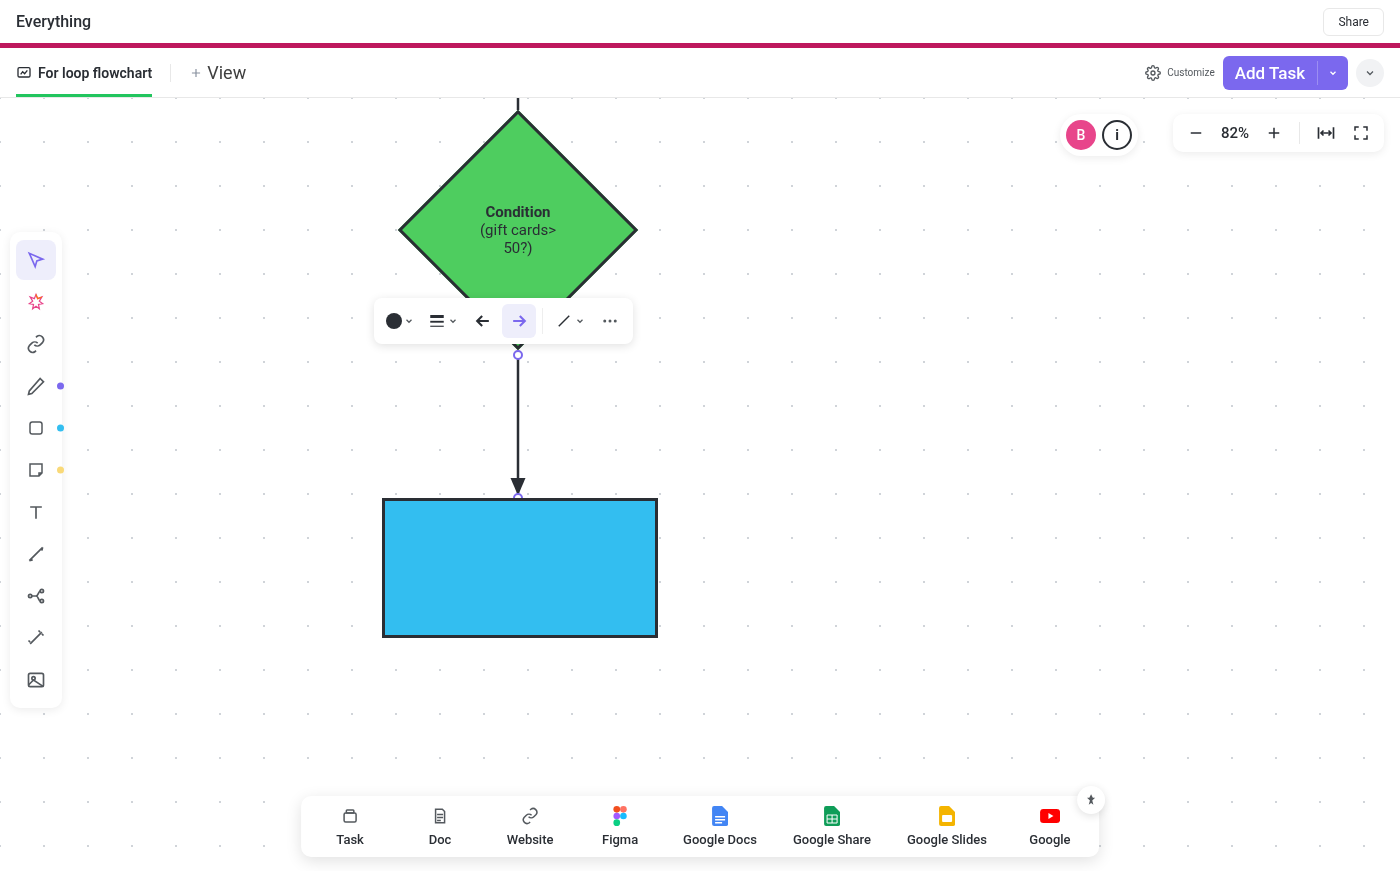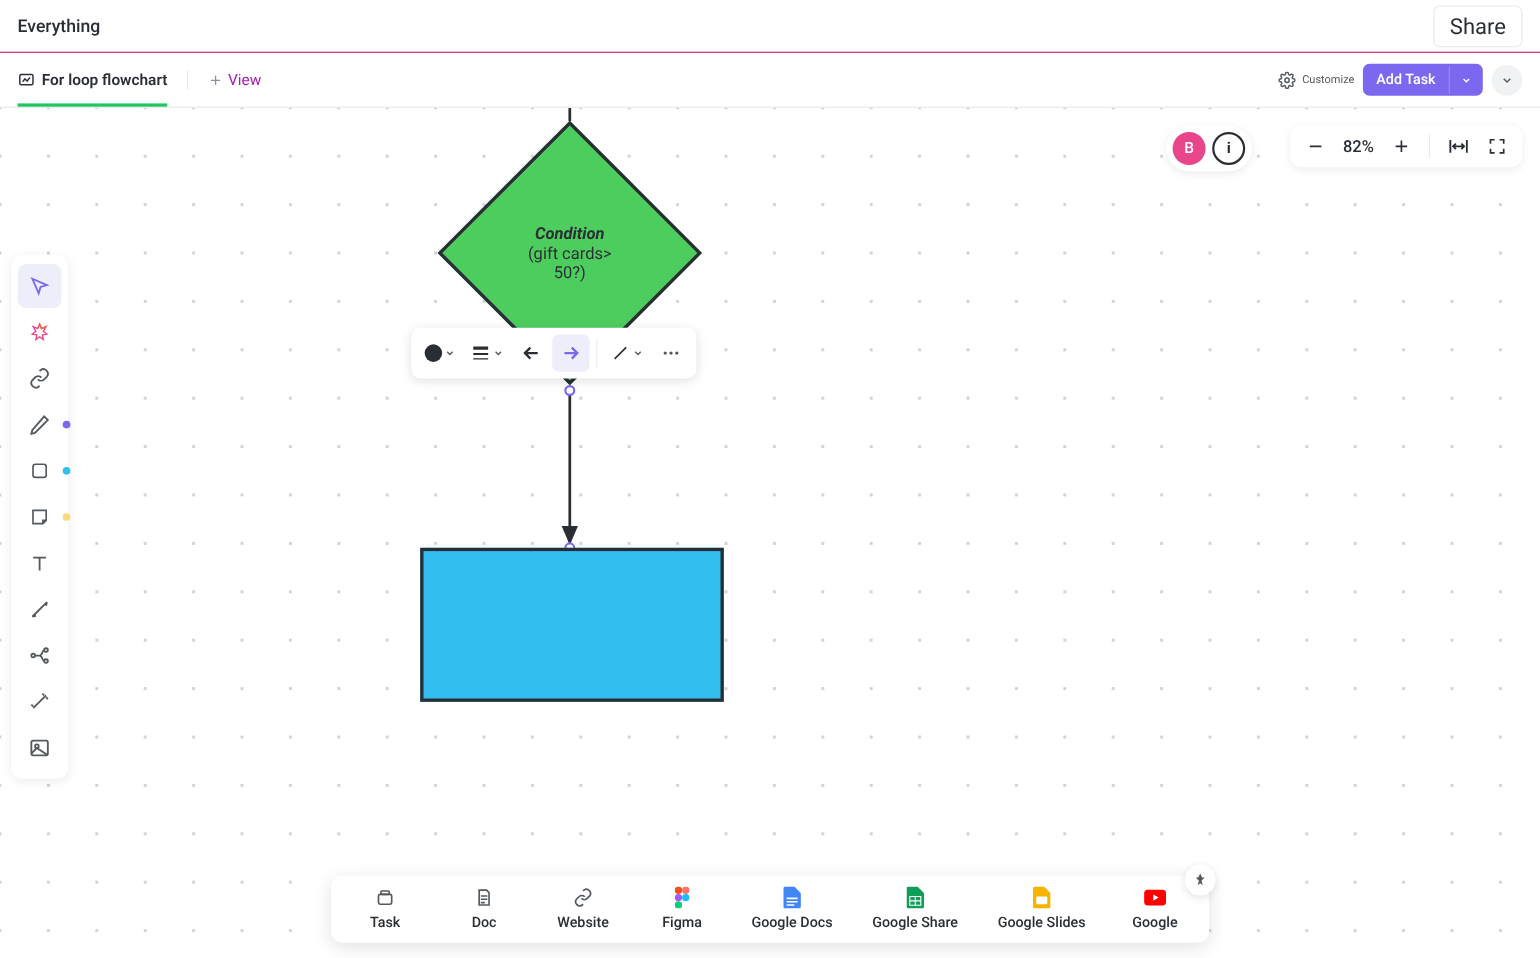--- a/index.html
+++ b/index.html
@@ -1,32 +1,32 @@
 <!DOCTYPE html>
 <html><head>
 <meta charset="utf-8">
 <style>
 * { margin:0; padding:0; box-sizing:border-box; font-family:-apple-system,BlinkMacSystemFont,"Segoe UI",Roboto,sans-serif; }
 body { width:1400px; height:871px; background:#fff; overflow:hidden; position:relative; }
 
 
-.header { height:48px; border-bottom:1px solid #be185d; display:flex; align-items:center; justify-content:space-between; padding:0 16px; }
+.header { height:48px; border-bottom:5px solid #be185d; display:flex; align-items:center; justify-content:space-between; padding:0 16px; }
 .header-title { font-size:16px; font-weight:500; color:#2a2e34; }
-.share-btn { border:1px solid #e8e8e8; background:#fff; padding:6px 14px; border-radius:6px; font-size:20px; color:#2a2e34; cursor:pointer; }
+.share-btn { border:1px solid #e8e8e8; background:#fff; padding:6px 14px; border-radius:6px; font-size:12px; color:#2a2e34; cursor:pointer; }
 
 
 .tabbar { height:50px; border-bottom:1px solid #e8e8e8; display:flex; align-items:center; justify-content:space-between; padding:0 16px; }
 .tabs-left { display:flex; align-items:center; gap:18px; height:100%; }
 .tab-active { display:flex; align-items:center; gap:6px; height:100%; border-bottom:3px solid #22c55e; font-weight:600; font-size:14px; color:#2a2e34; padding-top:3px; }
-.tab-view { display:flex; align-items:center; gap:4px; color:#a21caf; font-size:14px; cursor:pointer; }
+.tab-view { display:flex; align-items:center; gap:4px; color:#404040; font-size:18px; cursor:pointer; }
 .tab-divider { width:1px; height:18px; background:#e8e8e8; }
 .tabs-right { display:flex; align-items:center; gap:8px; }
 .customize { display:flex; align-items:center; gap:6px; color:#54595e; font-size:10px; cursor:pointer; }
 .addtask { display:flex; align-items:center; background:#7b68ee; border-radius:6px; overflow:hidden; }
-.addtask-main { color:#fff; font-size:13px; font-weight:500; padding:7px 12px; cursor:pointer; }
+.addtask-main { color:#fff; font-size:17px; font-weight:500; padding:7px 12px; cursor:pointer; }
 .addtask-chev { color:#fff; padding:7px 10px; border-left:1px solid rgba(255,255,255,.25); cursor:pointer; display:flex; align-items:center; }
 .round-more { width:28px; height:28px; border-radius:50%; background:#f1f2f4; display:flex; align-items:center; justify-content:center; cursor:pointer; }
 
 
 .canvas { position:absolute; top:98px; left:0; right:0; bottom:0; background-image:radial-gradient(circle,#d0d4d9 1.5px,transparent 1.5px); background-size:44px 44px; background-position:22px 22px; overflow:hidden; }
 
 
 .ctrl-users { position:absolute; top:16px; right:262px; display:flex; align-items:center; background:#fff; border-radius:30px; padding:6px; box-shadow:0 2px 8px rgba(0,0,0,.08); gap:6px; }
 .avatar { width:30px; height:30px; border-radius:50%; background:#e8458b; color:#fff; display:flex; align-items:center; justify-content:center; font-size:14px; font-weight:500; }
 .info-circ { width:30px; height:30px; border-radius:50%; border:2px solid #2a2e34; display:flex; align-items:center; justify-content:center; font-size:14px; font-weight:700; color:#2a2e34; }
@@ -38,21 +38,21 @@
 
 .left-toolbar { position:absolute; top:134px; left:10px; width:52px; background:#fff; border-radius:10px; box-shadow:0 2px 10px rgba(0,0,0,.08); display:flex; flex-direction:column; align-items:center; padding:8px 0; gap:2px; }
 .tool { width:40px; height:40px; display:flex; align-items:center; justify-content:center; border-radius:8px; cursor:pointer; position:relative; }
 .tool.active { background:#eeeefb; }
 .tool-dot { position:absolute; right:-8px; top:50%; transform:translateY(-50%); width:7px; height:7px; border-radius:50%; }
 
 
 .diamond-wrap { position:absolute; top:12px; left:398px; width:240px; height:240px; }
 .diamond { position:absolute; top:50%; left:50%; width:170px; height:170px; transform:translate(-50%,-50%) rotate(45deg); background:#4ecd5f; border:3px solid #2a2e34; }
 .diamond-text { position:absolute; top:0; left:0; width:100%; height:100%; display:flex; flex-direction:column; align-items:center; justify-content:center; color:#2a2e34; font-size:15px; pointer-events:none; }
-.diamond-title { font-weight:700;font-style:italic; }
+.diamond-title { font-weight:700; }
 
 
 .context-toolbar { position:absolute; top:200px; left:374px; display:flex; align-items:center; background:#fff; border-radius:8px; box-shadow:0 2px 10px rgba(0,0,0,.12); padding:6px; gap:2px; }
 .ctx { width:34px; height:34px; display:flex; align-items:center; justify-content:center; border-radius:6px; cursor:pointer; }
 .ctx.selected { background:#eeeefb; }
 .ctx-div { width:1px; height:26px; background:#eee; margin:0 4px; }
 .ctx-drop { display:flex; align-items:center; gap:2px; padding:0 6px; height:34px; cursor:pointer; }
 .dot-fill { width:16px; height:16px; border-radius:50%; background:#2a2e34; }
 
 

